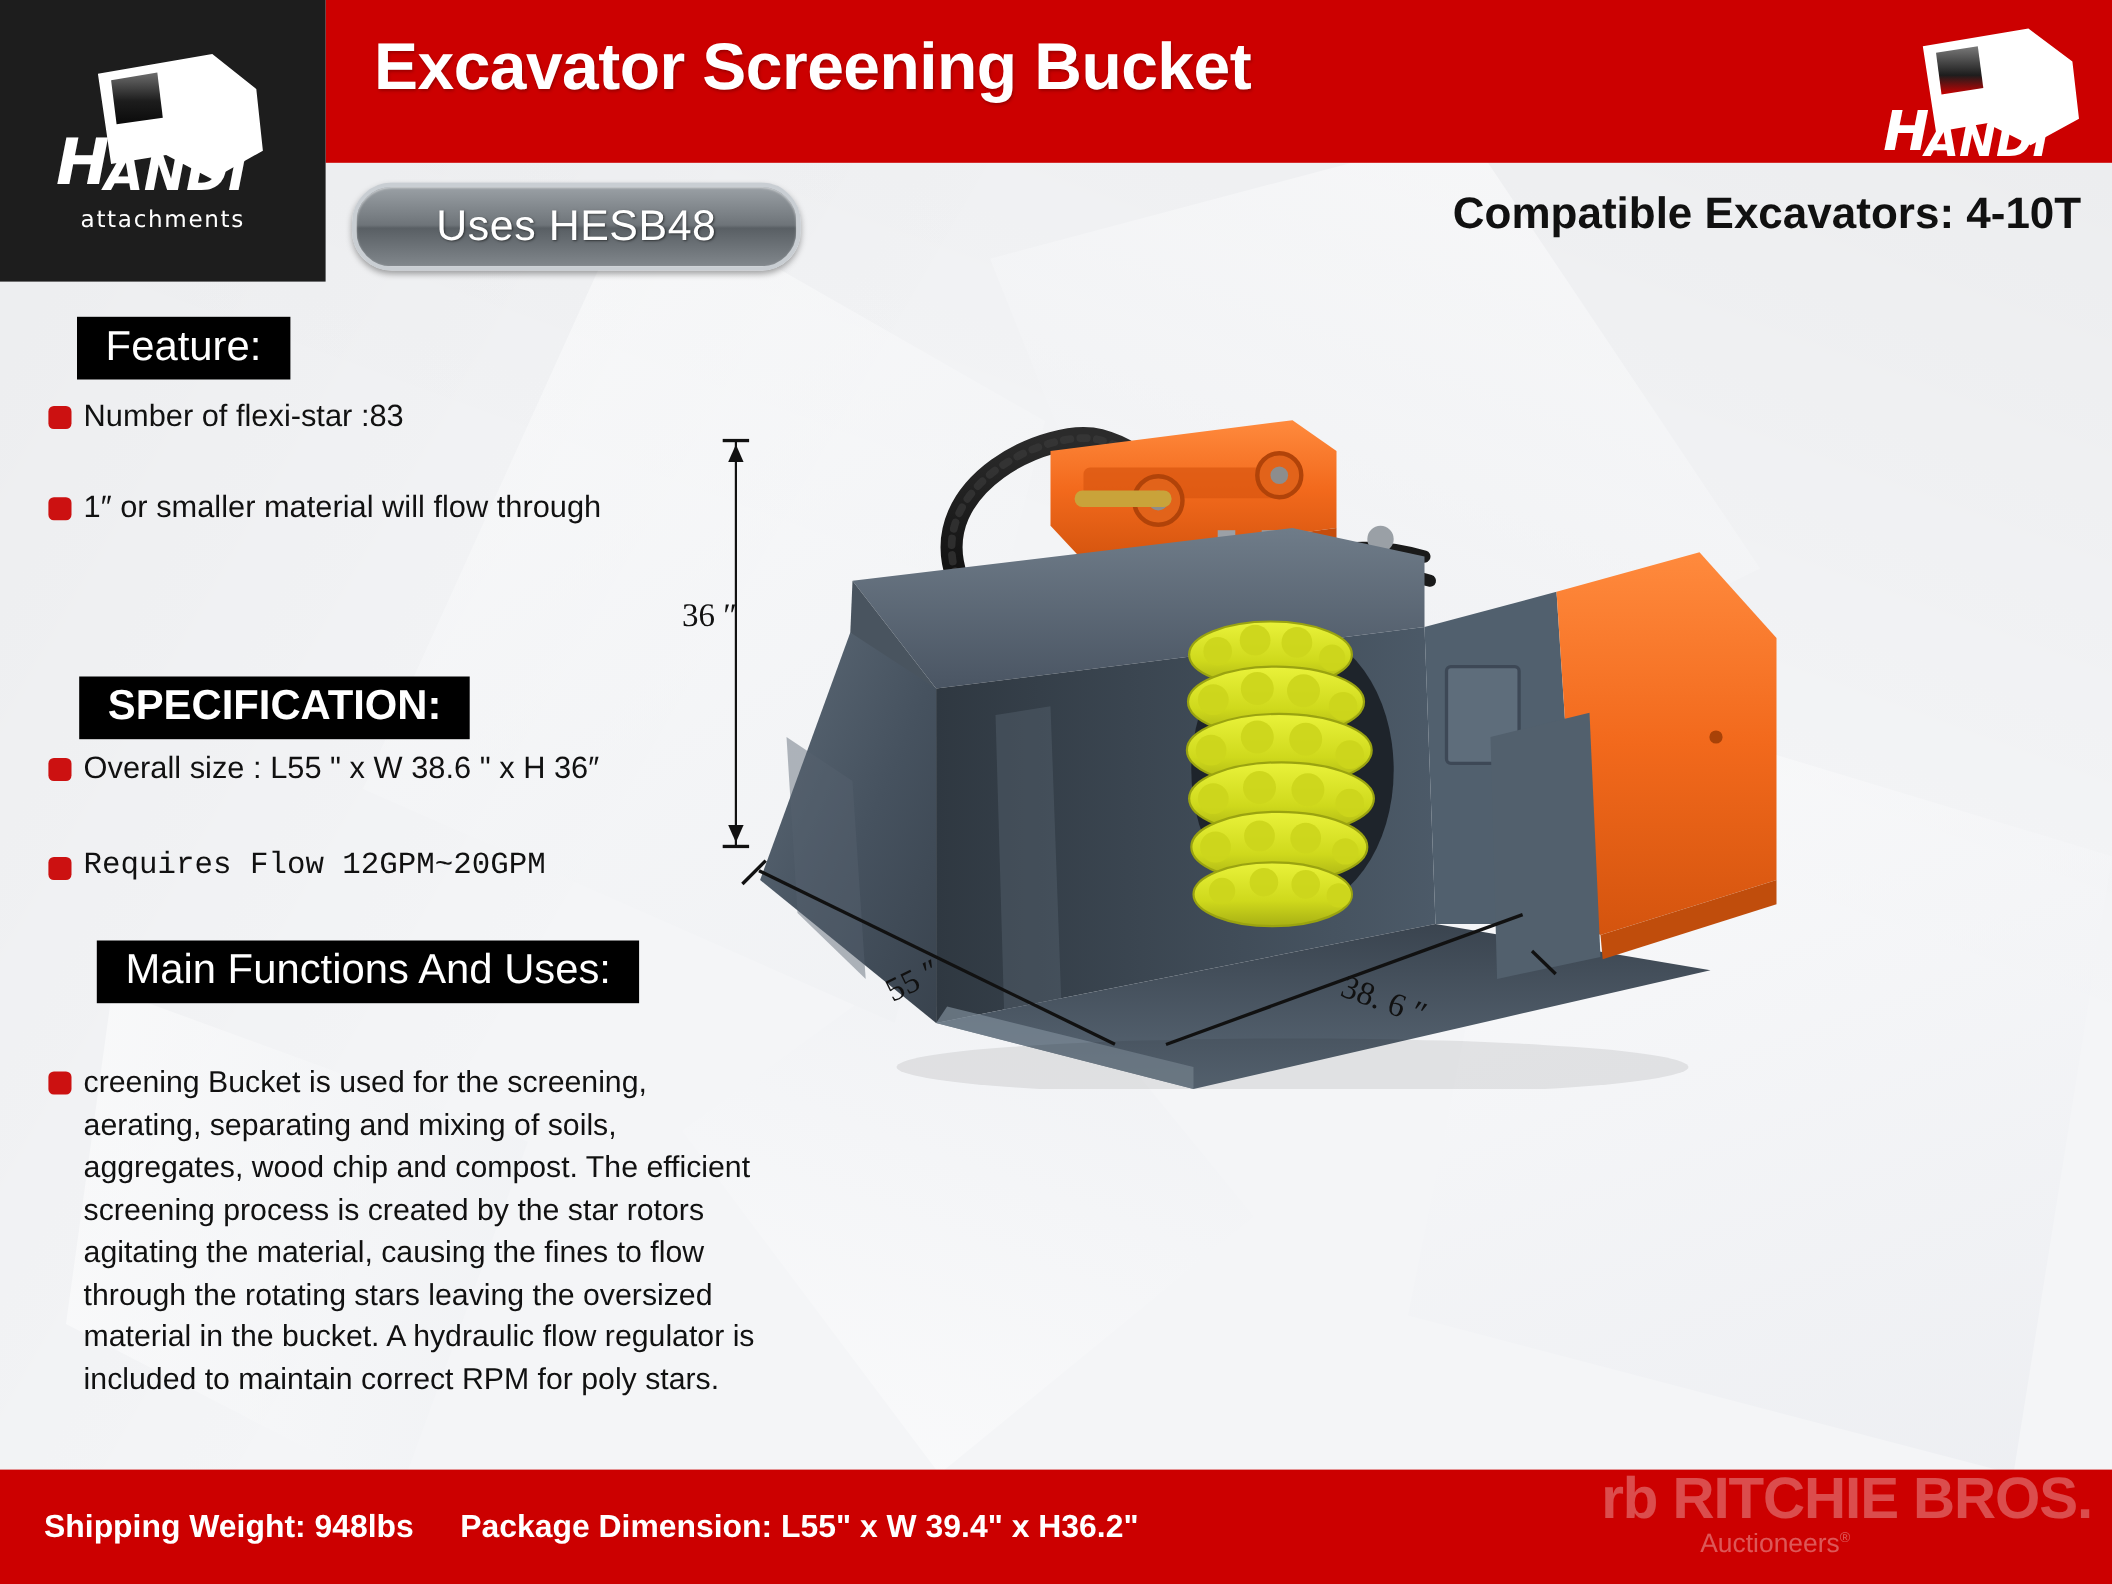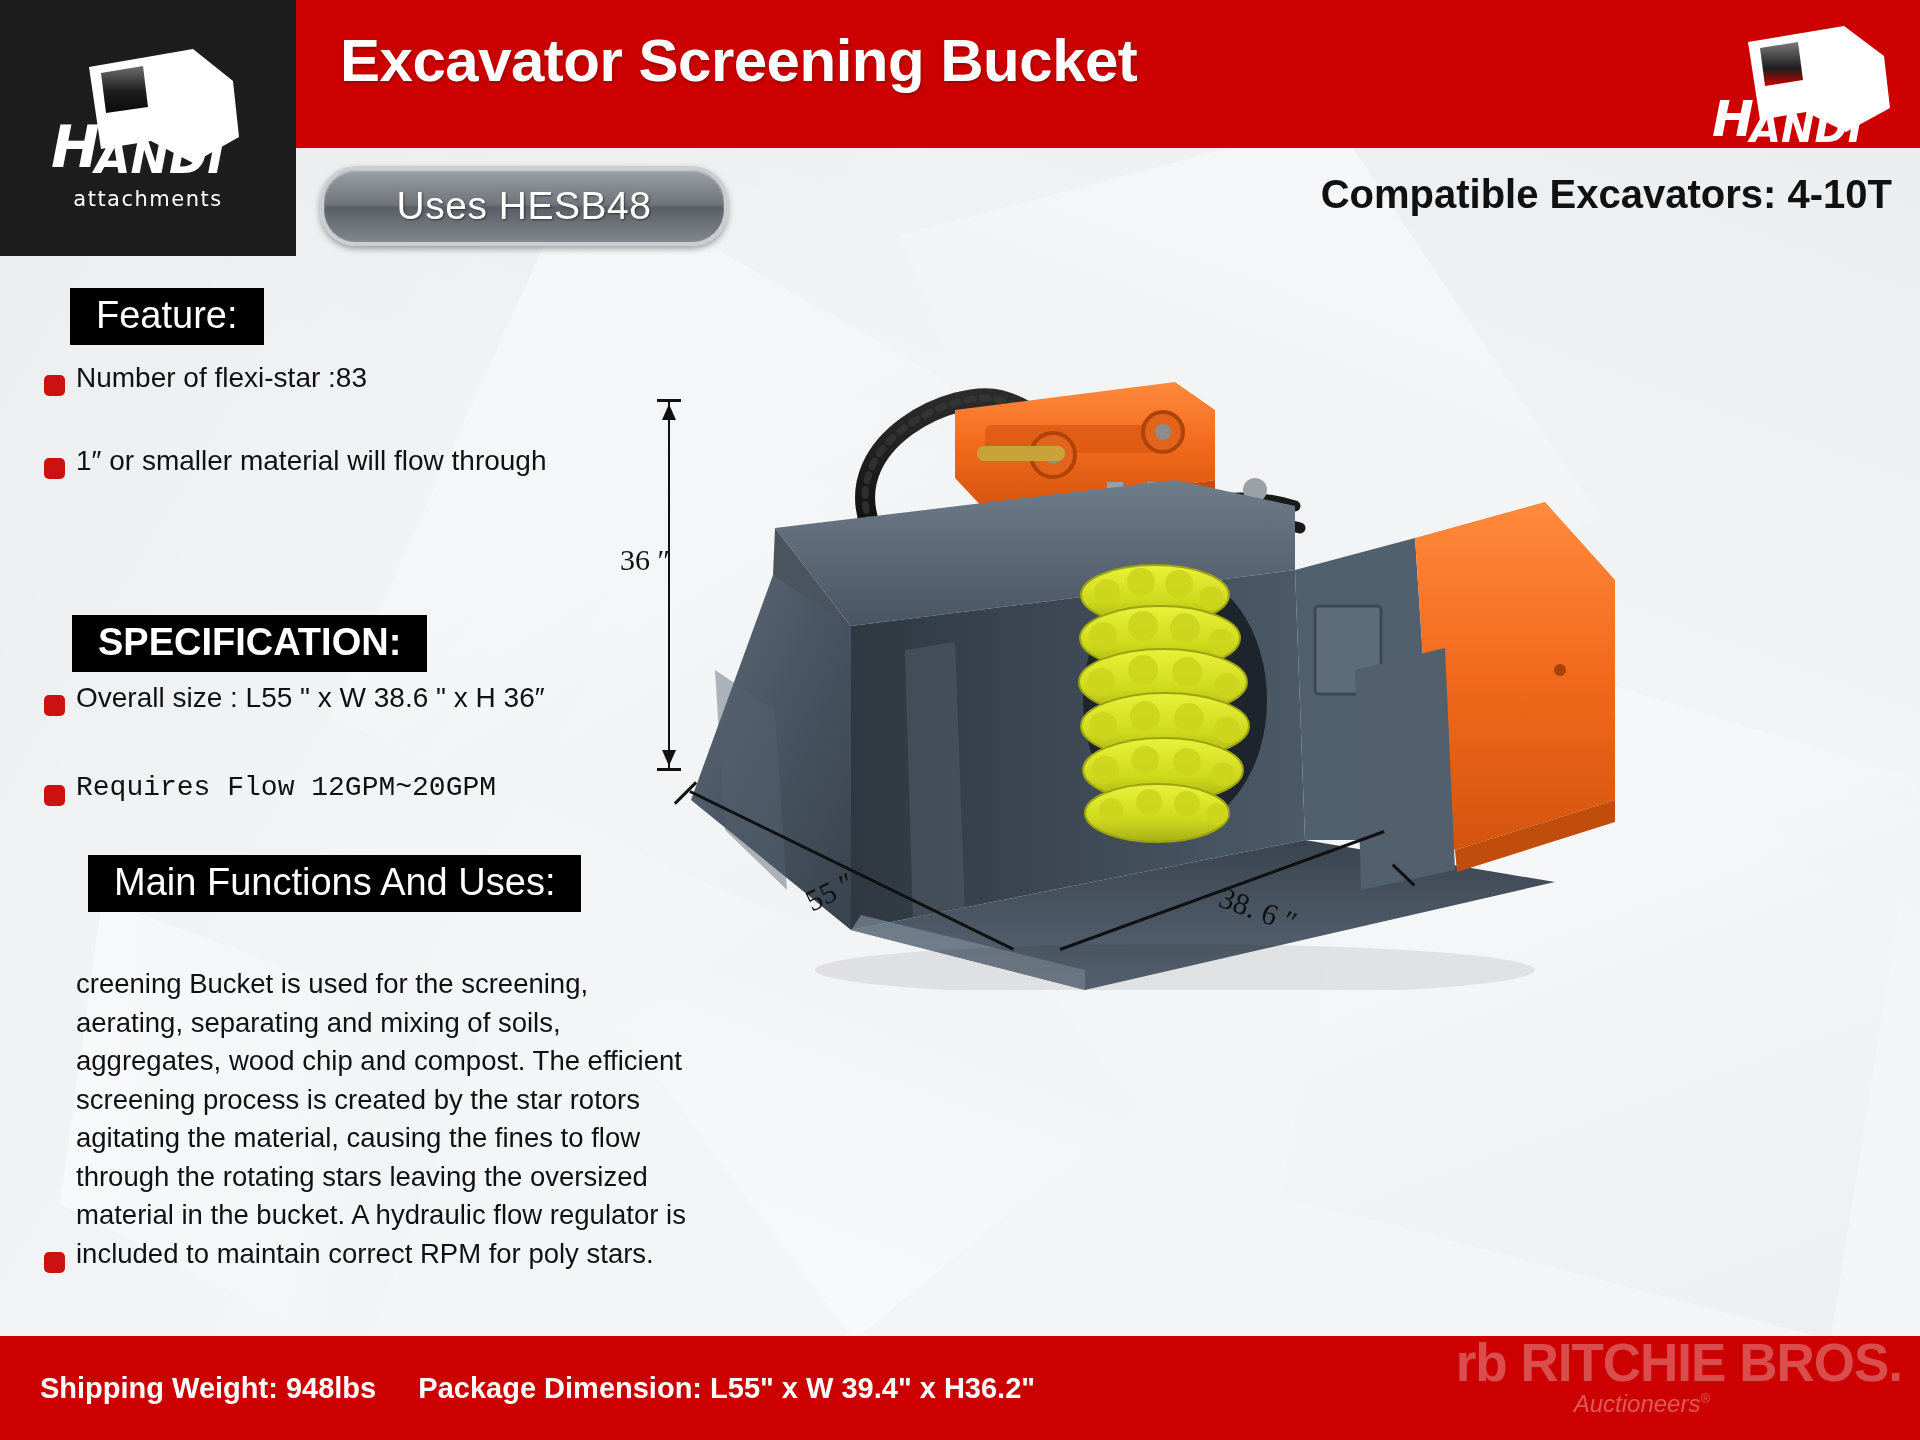--- a/index.html
+++ b/index.html
@@ -82,21 +82,21 @@
   
   .blk{
     display:inline-block;background:#000000;color:#ffffff;
     padding:6px 26px 8px 26px;
   }
   .hdr-feature{position:absolute;left:70px;top:288px;font-size:38px;z-index:5;text-align:center;}
   .hdr-spec{position:absolute;left:72px;top:615px;font-size:38px;font-weight:bold;z-index:5;}
   .hdr-main{position:absolute;left:88px;top:855px;font-size:38px;font-weight:normal;z-index:5;}
 
   .bullet-row{
-    position:absolute;display:flex;align-items:flex-end;z-index:5;
+    position:absolute;display:flex;align-items:flex-start;z-index:5;
     color:#111111;
   }
   .dot{
     width:21px;height:21px;background:#cc1111;border-radius:5px;
     flex:0 0 21px;margin-right:11px;margin-top:9px;
   }
   .btxt{font-size:28px;line-height:1.28;}
   .b1{left:44px;top:360px;}
   .b2{left:44px;top:443px;}
 
@@ -140,21 +140,21 @@
     position:absolute;right:18px;bottom:22px;z-index:7;
     text-align:left;pointer-events:none;
   }
   .wm-main{
     font-size:53px;font-weight:bold;letter-spacing:-1px;
     color:rgba(255,255,255,.30);line-height:.98;white-space:nowrap;
   }
   .wm-rb{color:rgba(255,255,255,.30);}
   .wm-sub{
     font-size:24px;color:rgba(255,255,255,.34);
-    margin-left:118px;margin-top:1px;font-style:italic;
+    margin-left:90px;margin-top:1px;
   }
   .wm-sub sup{font-size:13px;}
 </style>
 </head>
 <body>
 
 <div class="sheet">
 
   <div class="facet f1"></div>
   <div class="facet f2"></div>

